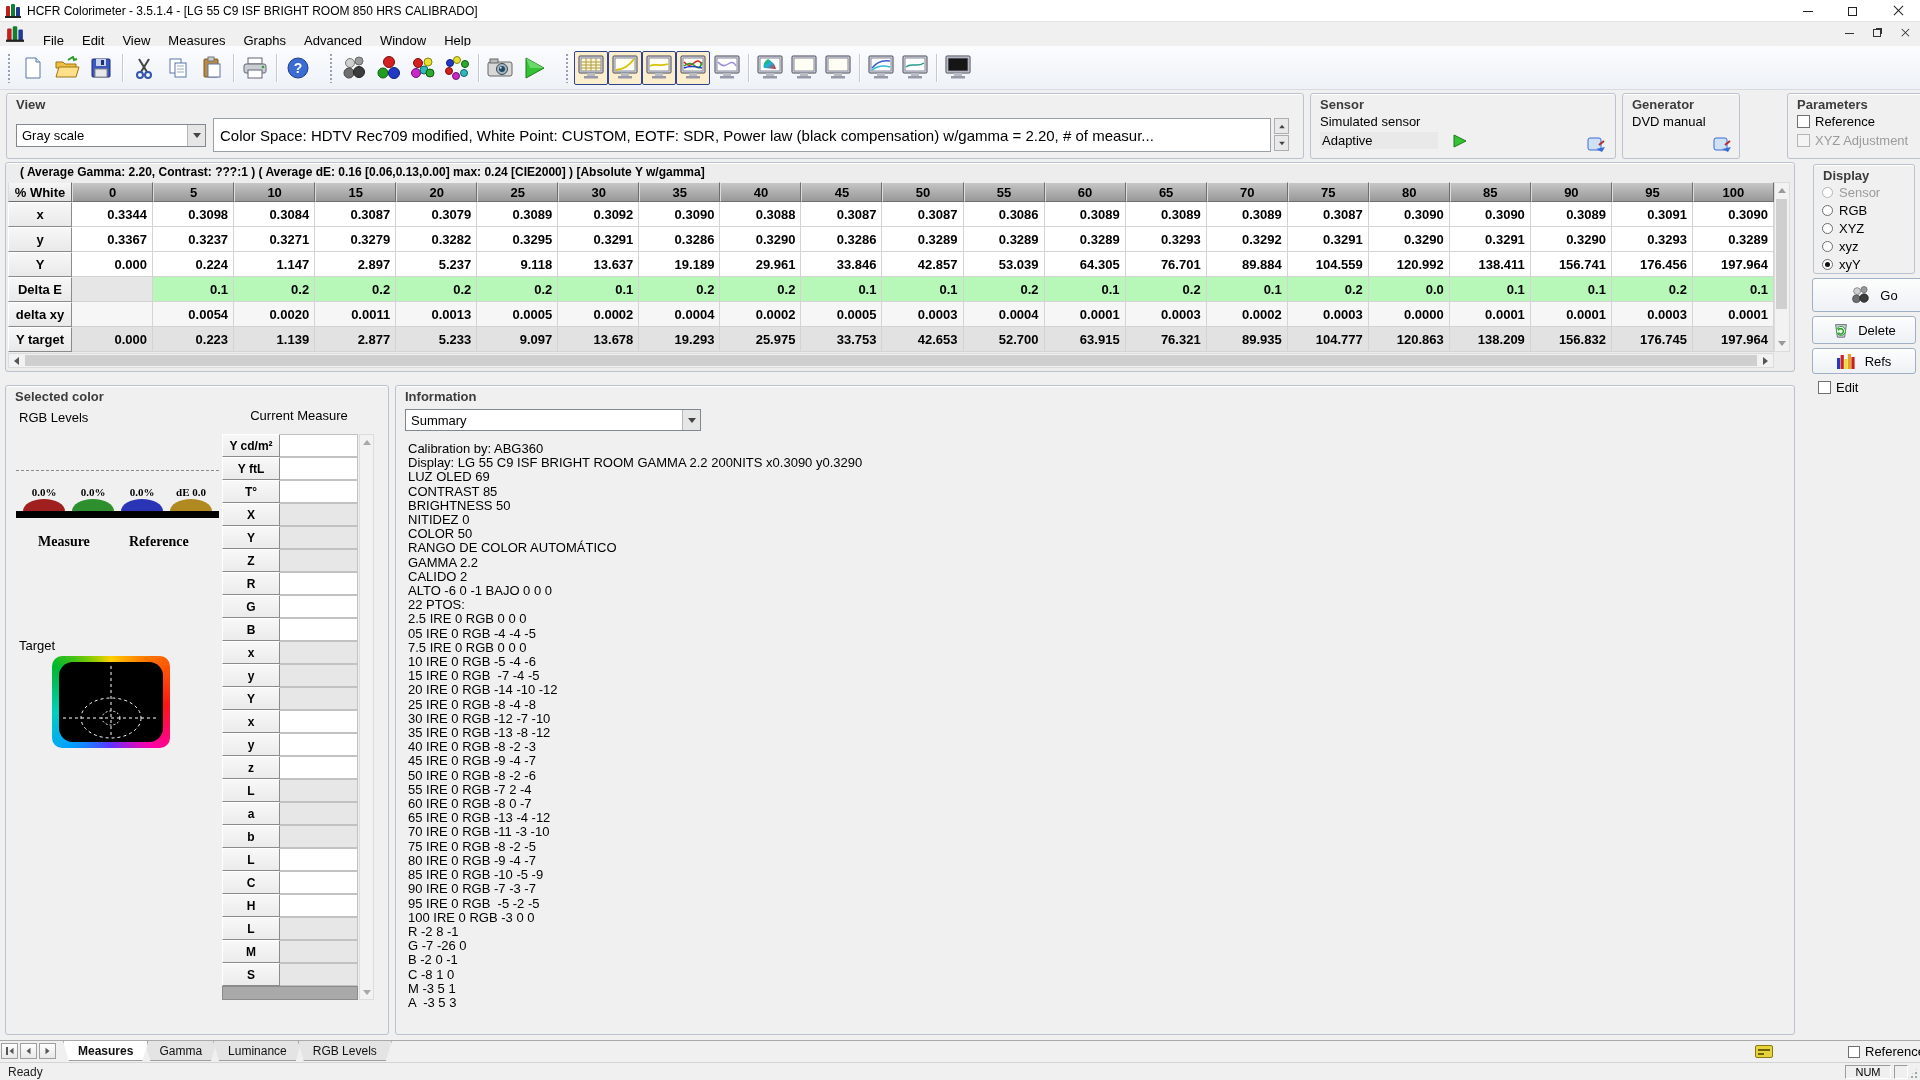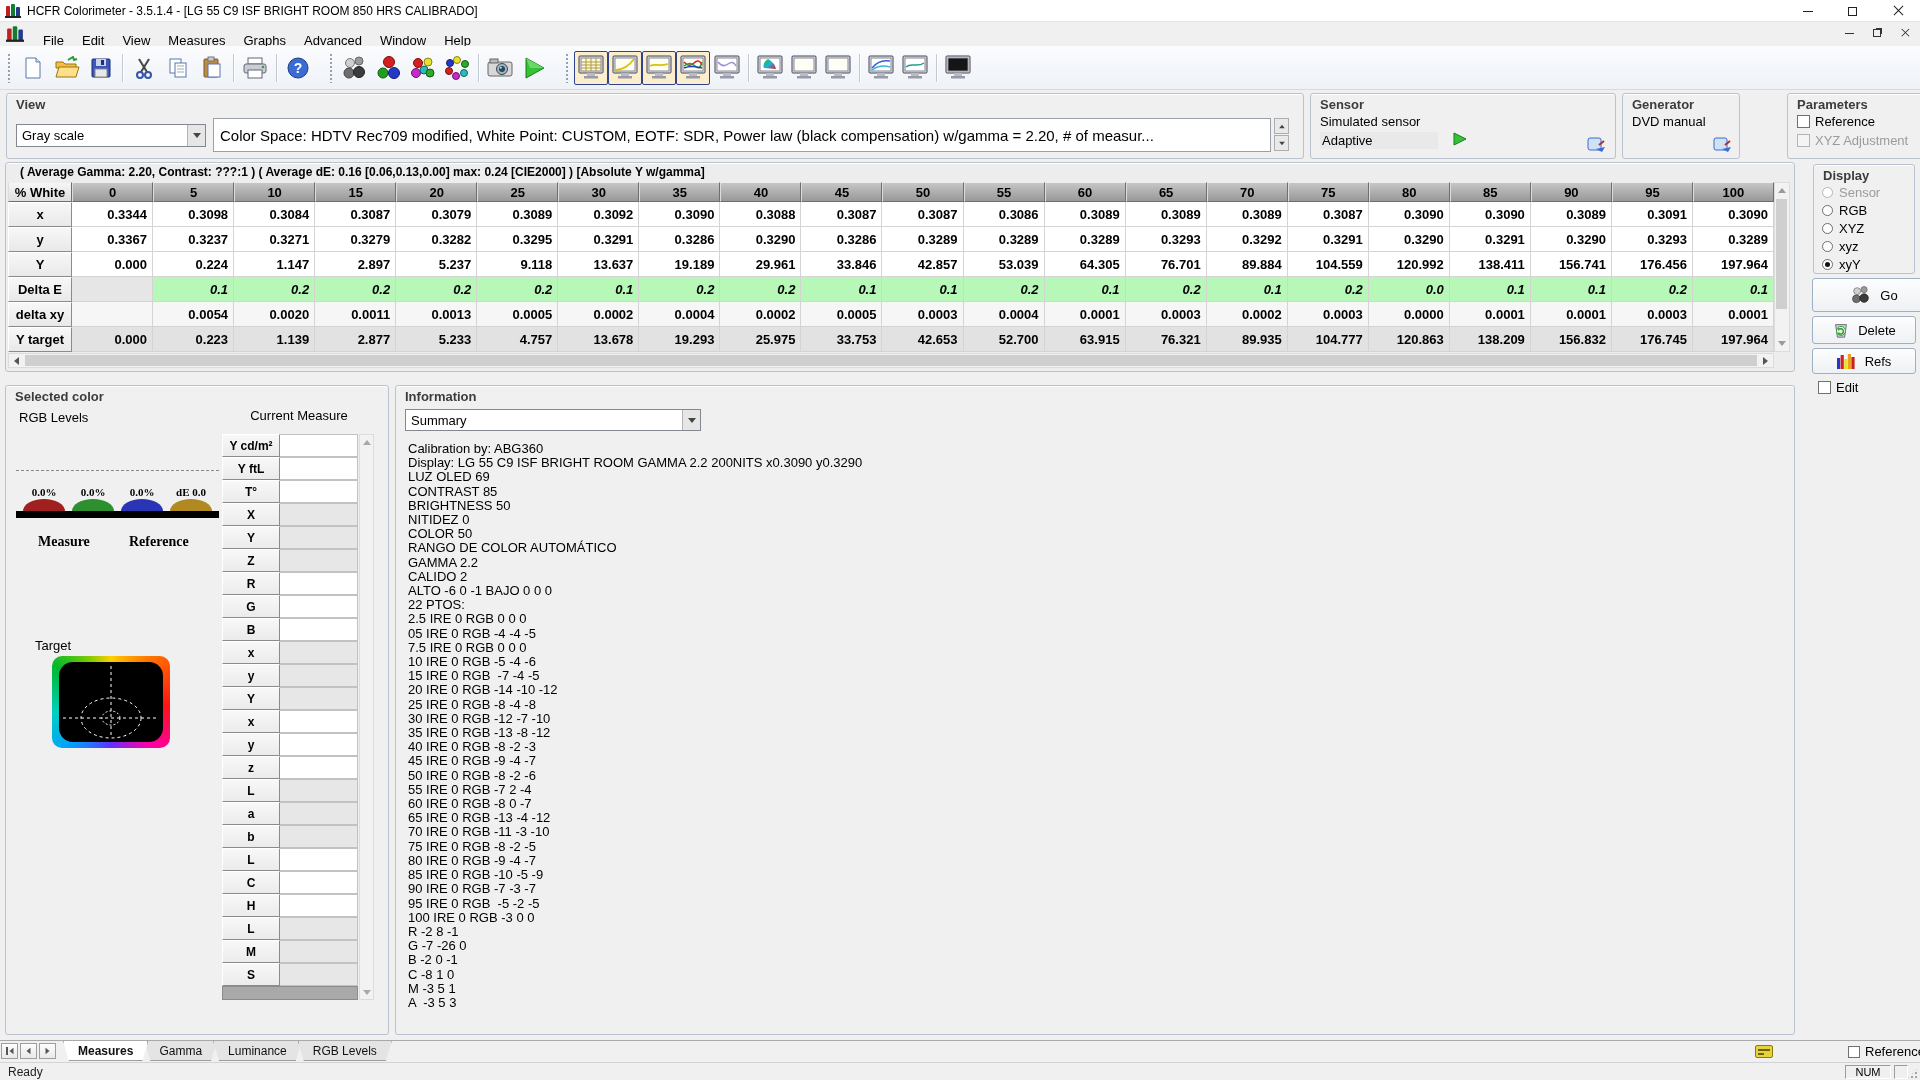--- a/index.html
+++ b/index.html
@@ -46,21 +46,21 @@
   .tri-up { width:0; height:0; border-left:4px solid transparent; border-right:4px solid transparent; border-bottom:5px solid #444; }
   .tri-left { width:0; height:0; border-top:4px solid transparent; border-bottom:4px solid transparent; border-right:5px solid #555; }
   .tri-right { width:0; height:0; border-top:4px solid transparent; border-bottom:4px solid transparent; border-left:5px solid #555; }
   .infobar { position:absolute; background:#fff; border:1px solid #9aa0a8; display:flex; align-items:center; overflow:hidden; }
   .infobar span { font-size:15px; font-weight:normal; white-space:nowrap; padding-left:6px; color:#000; }
   .spinner { position:absolute; width:15px; }
   .spin-btn { height:16px; background:#e9e9e9; border:1px solid #aeaeae; display:flex; align-items:center; justify-content:center; }
 
   
   .panel-line { font-size:13px; color:#000; padding:2px 9px; }
-  .adaptive-row { display:flex; align-items:flex-start; padding:1px 9px; }
+  .adaptive-row { display:flex; align-items:center; padding:1px 9px; }
   .adaptive-field { background:#e9e9e9; font-size:13px; padding:1px 6px 1px 2px; min-width:118px; }
   .cfg-ico { position:absolute; }
   .chk { display:flex; align-items:center; gap:5px; font-size:13px; color:#000; }
   .chk-box { width:13px; height:13px; background:#fff; border:1px solid #707070; }
   .chk.disabled { color:#9b9b9b; } .chk.disabled .chk-box { border-color:#b4b4b4; background:#f4f4f4; }
 
   
   .radio-row { display:flex; align-items:center; gap:6px; font-size:13px; padding:1px 8px; color:#000; height:18px; }
   .radio-dot { width:11px; height:11px; border-radius:50%; background:#fff; border:1px solid #6e6e6e; position:relative; flex:none; }
   .radio-row.sel .radio-dot::after { content:""; position:absolute; left:2px; top:2px; width:5px; height:5px; border-radius:50%; background:#111; }
@@ -68,21 +68,21 @@
   .side-btn { position:absolute; background:linear-gradient(#fdfdfd,#eef1f5); border:1px solid #9fb0c4; border-radius:3px; display:flex; align-items:center; justify-content:center; gap:8px; font-size:13px; color:#000; }
 
   
   .stats-line { font-size:12px; font-weight:bold; color:#000; padding:2px 0 0 14px; white-space:nowrap; }
   #grid { position:absolute; display:grid; grid-auto-rows:25px; }
   #grid { grid-template-rows:20px repeat(6,25px); }
   .hcell { background:linear-gradient(#c6c6c6,#989898); border-top:1px solid #eee; border-left:1px solid #ddd; border-right:1px solid #6e6e6e; border-bottom:1px solid #6e6e6e; font-size:13px; font-weight:bold; color:#000; display:flex; align-items:center; justify-content:center; }
   .hcell.corner { background:linear-gradient(#f6f6f6,#dedede); }
   .lcell { background:linear-gradient(#f7f7f7,#e9e9e9); border-top:1px solid #fff; border-left:1px solid #fff; border-right:1px solid #8b8b8b; border-bottom:1px solid #8b8b8b; font-size:13px; font-weight:bold; display:flex; align-items:center; justify-content:center; }
   .dcell { background:#fff; border-right:1px solid #d4d4d4; border-bottom:1px solid #d4d4d4; font-size:13px; font-weight:bold; color:#000; display:flex; align-items:center; justify-content:flex-end; padding-right:5px; }
-  .dcell.green { background:#b7f7b7;font-style:italic; }
+  .dcell.green { background:#b7f7b7; }
   .dcell.light { background:#f6f6f6; }
   .dcell.dark  { background:#e2e2e2; }
   .dcell.gray0 { background:#e6e6e6; }
 
   
   .sbar { position:absolute; background:#f2f2f2; border:1px solid #dcdcdc; }
   .sbar .btn { background:#f2f2f2; display:flex; align-items:center; justify-content:center; }
   .sb-thumb-v { position:absolute; left:1px; width:11px; background:#cfcfcf; }
   .sb-thumb-h { position:absolute; top:1px; height:11px; background:#cfcfcf; }
 
@@ -670,21 +670,21 @@
     <div class="dcell light">0.0001</div>
     <div class="dcell light">0.0001</div>
     <div class="dcell light">0.0003</div>
     <div class="dcell light">0.0001</div>
     <div class="lcell">Y target</div>
     <div class="dcell dark">0.000</div>
     <div class="dcell dark">0.223</div>
     <div class="dcell dark">1.139</div>
     <div class="dcell dark">2.877</div>
     <div class="dcell dark">5.233</div>
-    <div class="dcell dark">4.757</div>
+    <div class="dcell dark">9.097</div>
     <div class="dcell dark">13.678</div>
     <div class="dcell dark">19.293</div>
     <div class="dcell dark">25.975</div>
     <div class="dcell dark">33.753</div>
     <div class="dcell dark">42.653</div>
     <div class="dcell dark">52.700</div>
     <div class="dcell dark">63.915</div>
     <div class="dcell dark">76.321</div>
     <div class="dcell dark">89.935</div>
     <div class="dcell dark">104.777</div>
@@ -738,21 +738,21 @@
         <div class="mound-g">
           <div class="mound-lbl">dE 0.0</div>
           <div class="mound" style="background: rgb(176, 138, 32);"></div>
         </div>
       </div>
     <div class="rgb-base"></div>
   </div>
   <div class="mr-label" style="left:32px;top:148px;">Measure</div>
   <div class="mr-label" style="left:123px;top:148px;">Reference</div>
 
-  <div class="small-label" style="left:29px;top:252px;">Target</div>
+  <div class="small-label" style="left:13px;top:252px;">Target</div>
   <div class="target-img" style="left:46px;top:270px;width:118px;height:92px;background:conic-gradient(from 0deg,#ffd000,#ff7000 12%,#ff1414 26%,#ff00a8 38%,#6030ff 50%,#00a0ff 62%,#00d0c0 72%,#00b830 84%,#86cc00 93%,#ffd000 100%);">
     <div class="target-black">
       <svg width="104" height="80" viewBox="0 0 104 80">
         <line x1="52" y1="4" x2="52" y2="76" stroke="#fff" stroke-width="1" stroke-dasharray="3 3"></line>
         <line x1="4" y1="56" x2="100" y2="56" stroke="#fff" stroke-width="1" stroke-dasharray="3 3"></line>
         <ellipse cx="52" cy="56" rx="30" ry="20" fill="none" stroke="#fff" stroke-dasharray="3 3"></ellipse>
         <ellipse cx="52" cy="56" rx="9" ry="7" fill="none" stroke="#fff" stroke-dasharray="2 2"></ellipse>
       </svg>
     </div>
   </div>

